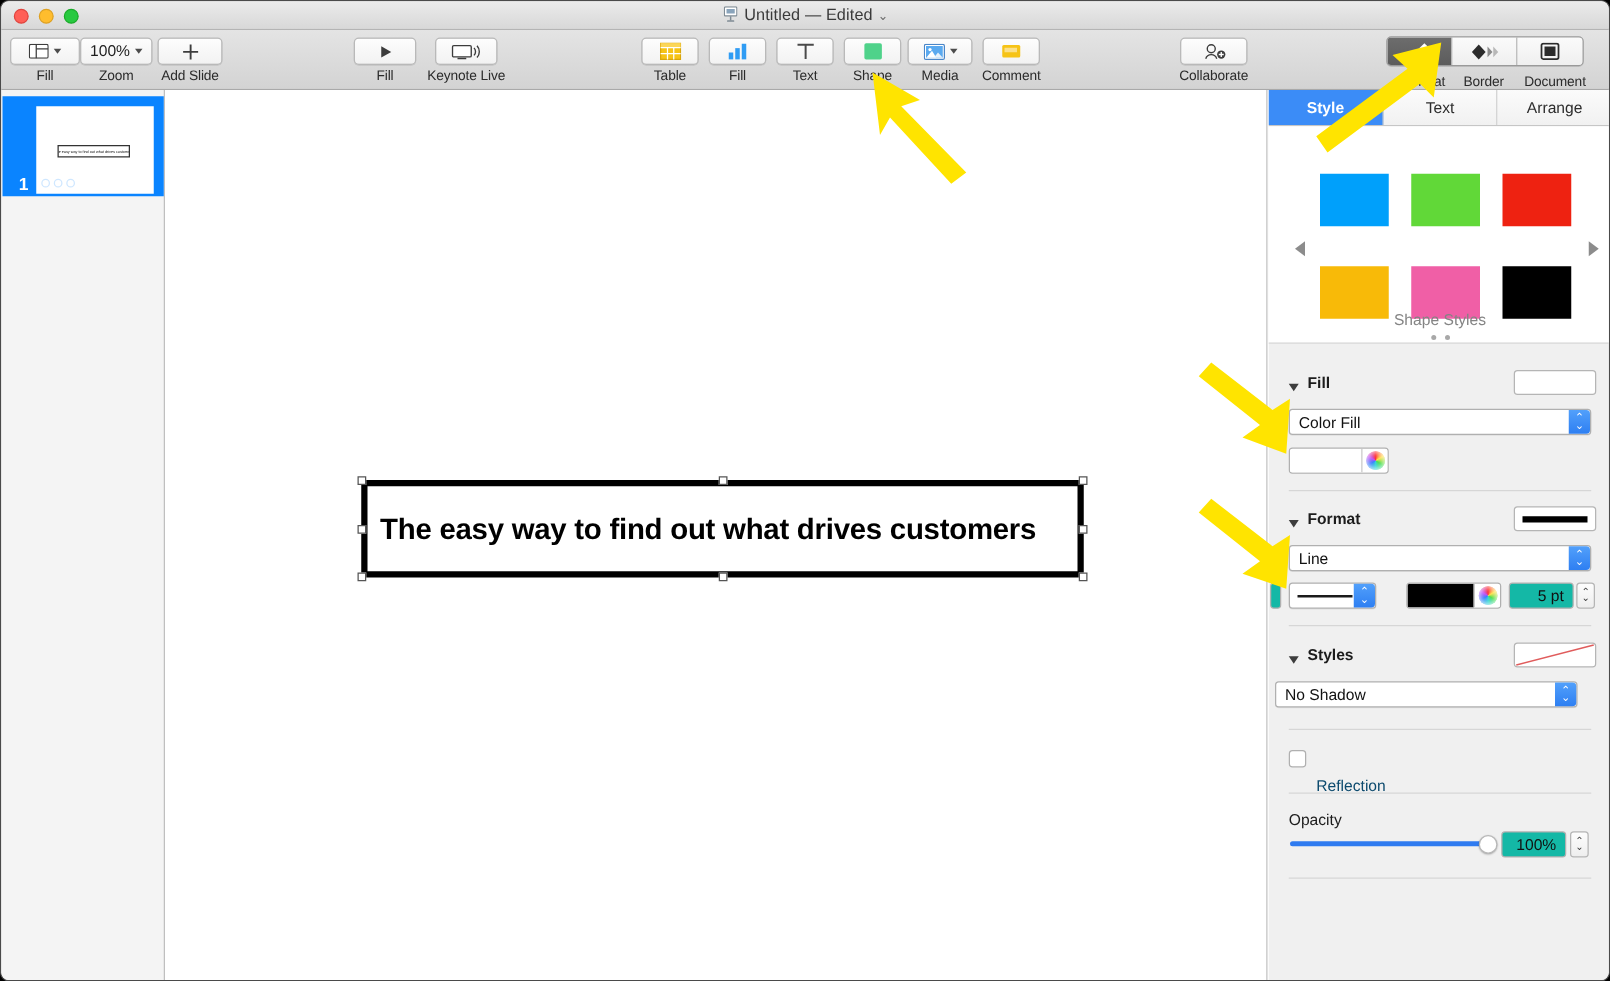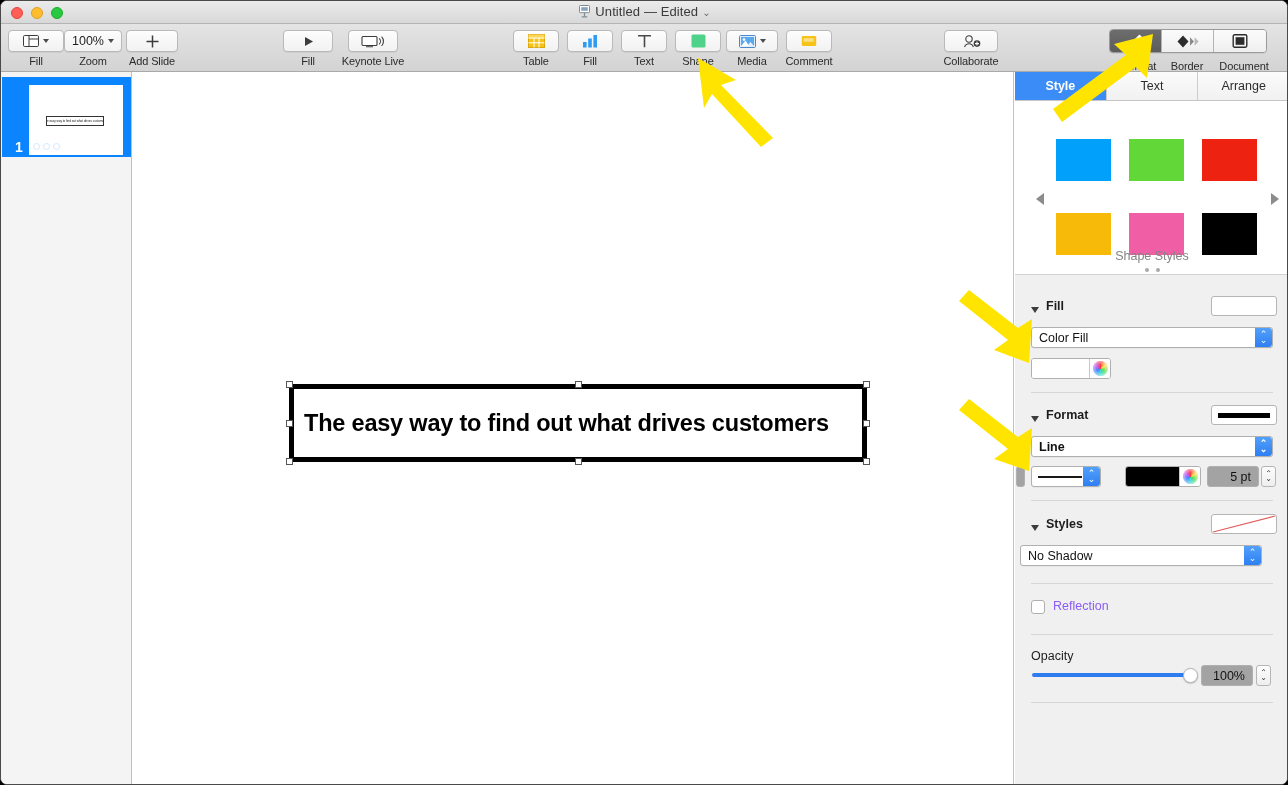--- a/index.html
+++ b/index.html
@@ -275,21 +275,21 @@
   }
   .slider-knob {
     position: absolute;
     width: 15px; height: 15px; border-radius: 50%;
     background: #ffffff;
     border: 1px solid #b8b8b8;
     box-shadow: 0 0.5px 1.5px rgba(0,0,0,0.3);
   }
   .num-field {
     position: absolute;
-    height: 21px; background: #a3a3a3;
+    height: 21px; background: #14b8a6;
     border: 1px solid #b0b0b0; border-radius: 3px;
     display: flex; align-items: center; justify-content: flex-end;
     padding-right: 7px; font-size: 12.5px; color: #111;
   }
   .stepper-gray {
     position: absolute;
     width: 15px; height: 21px;
     background: linear-gradient(to bottom, #fdfdfd, #eeeeee);
     border: 1px solid #b5b5b5; border-radius: 3px;
     display: flex; flex-direction: column;
@@ -565,21 +565,21 @@
     <div class="divider" style="top:320px;"></div>
 
     <div class="sect-head" style="position:absolute; left:16px; top:336px;">
       <span class="tri"></span>
       <span>Format</span>
     </div>
     <div class="preview-box" style="top:333px; display:flex; align-items:center; justify-content:center;">
       <span id="borderprev" style="display: block; width: 52px; height: 5px; background: rgb(0, 0, 0);"></span>
     </div>
 
-    <div class="popup" style="left:16px; top:364px; width:242px;font-weight:bold;">
+    <div class="popup" style="left:16px; top:364px; width:242px;">
       <span>Line</span>
       <span class="stepper-blue">
           <span>⌃</span>
           <span>⌄</span>
         </span>
     </div>
 
     <div class="popup" style="left:16px; top:394px; width:70px; padding-left:0;">
       <span style="display:block; width:44px; height:2px; background:#1a1a1a; margin-left:6px;"></span>
       <span class="stepper-blue">
@@ -617,21 +617,21 @@
     <div class="popup" style="left:5px; top:473px; width:242px;">
       <span>No Shadow</span>
       <span class="stepper-blue">
           <span>⌃</span>
           <span>⌄</span>
         </span>
     </div>
     <div class="divider" style="top:511px;"></div>
 
     <div class="checkbox" style="left:16px; top:528px;"></div>
-    <div style="position:absolute; left:38px; top:527px; font-size:12.5px; color:#8b5cf6;text-align:center;">Reflection</div>
+    <div style="position:absolute; left:38px; top:550px; font-size:12.5px; color:#0c4a6e;text-align:center;">Reflection</div>
     <div class="divider" style="top:562px;"></div>
 
     <div style="position:absolute; left:16px; top:577px; font-size:12.5px; color:#1c1c1c;">Opacity</div>
     <div class="slider-track" style="left:17px; top:601px; width:164px; background:#2f7bf0;"></div>
     <div class="slider-knob" style="left:168px; top:596px;"></div>
     <div class="num-field" style="left:186px; top:593px; width:52px;">100%</div>
     <div class="stepper-gray" style="left:241px; top:593px;">
         <span>⌃</span>
         <span>⌄</span>
       </div>

